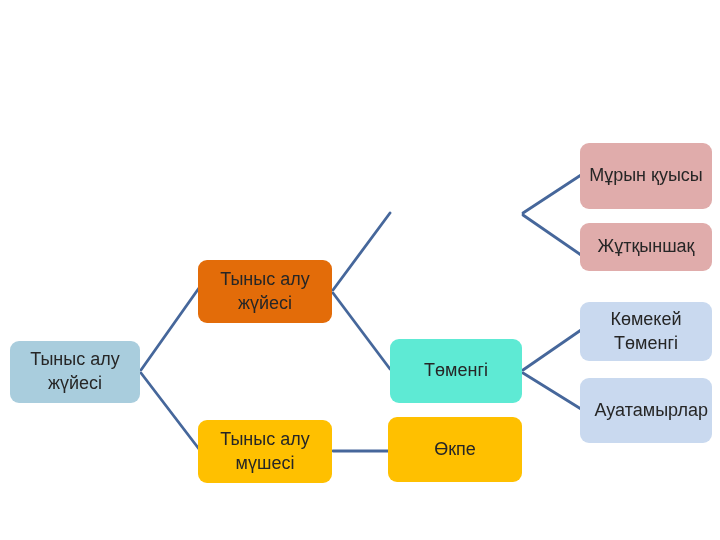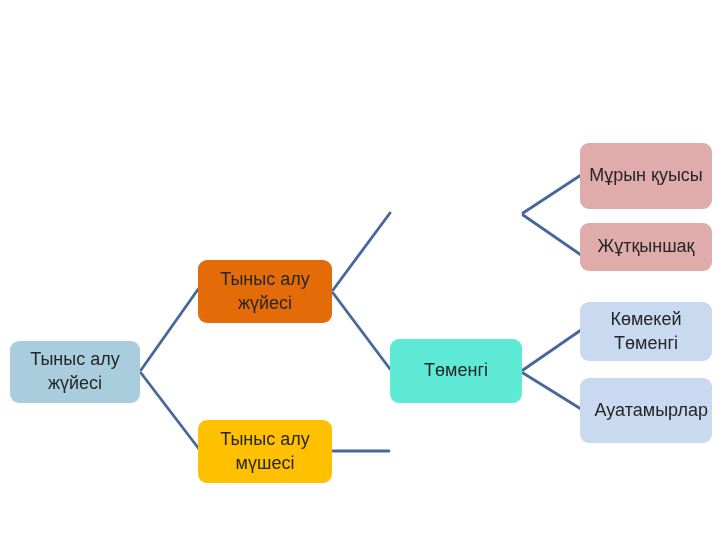--- a/index.html
+++ b/index.html
@@ -92,20 +92,23 @@
   <div class="node n-organ" style="background-color: rgb(255, 192, 0);">
     <span class="line">Тыныс алу</span>
     <span class="line">мүшесі</span>
   </div>
 
 
   <div class="node n-lower" style="background-color: #5eead4;">
     <span class="line">Төменгі</span>
   </div>
 
+  <div class="node n-lungs" style="background-color: rgb(255, 192, 0);">
+    <span class="line">Өкпе</span>
+  </div>
 
   <div class="node n-nasal" style="background-color: rgb(224, 172, 171);">
     <span class="line">Мұрын қуысы</span>
   </div>
 
   <div class="node n-pharynx" style="background-color: rgb(224, 172, 171);">
     <span class="line">Жұтқыншақ</span>
   </div>
 
   <div class="node n-larynx" style="background-color: rgb(201, 217, 239);">

